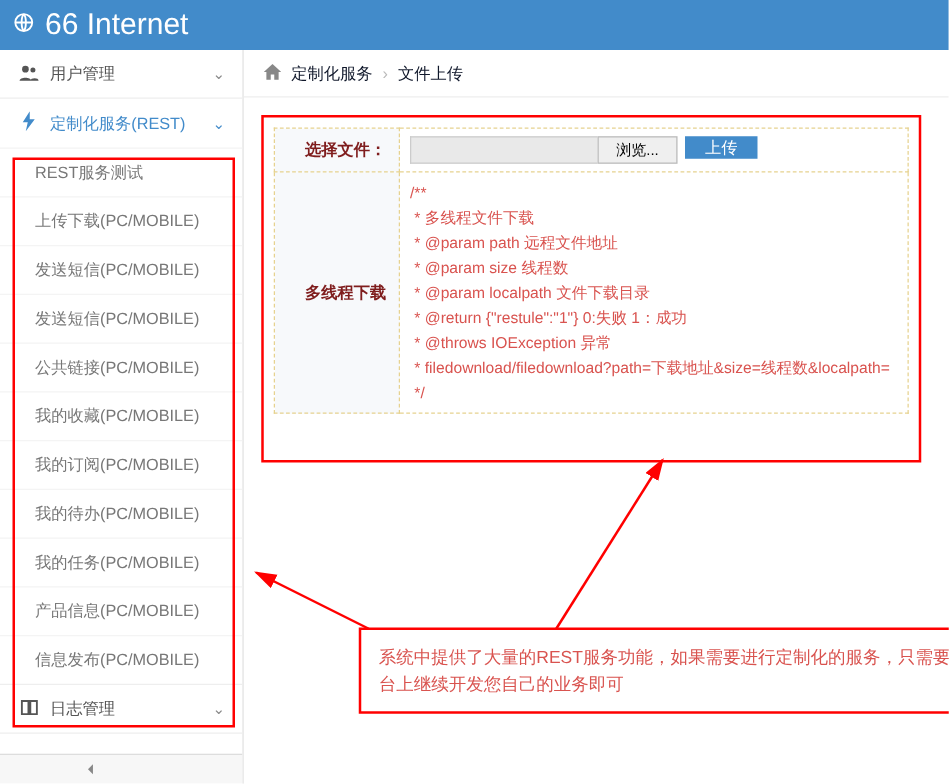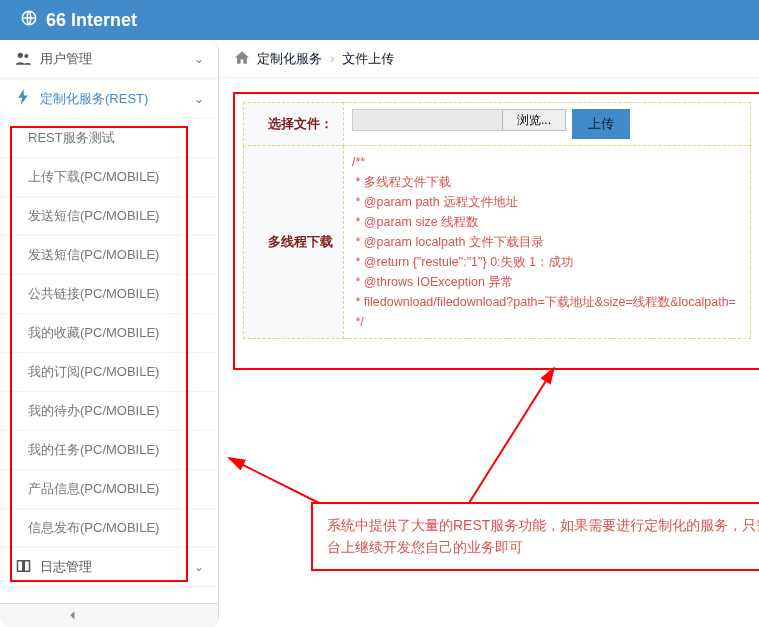--- a/index.html
+++ b/index.html
@@ -1,26 +1,26 @@
 <!DOCTYPE html>
 <html><head>
 <meta charset="utf-8">
 <style>
 * { margin: 0; padding: 0; box-sizing: border-box; }
 body { font-family: "Microsoft YaHei", Arial, sans-serif; font-size: 13px; color: #555; background: #fff; width: 759px; height: 627px; overflow: hidden; position: relative; }
 
 
-.topbar { height: 40px; background: #428bca; color: #fff; display: flex; align-items: center; padding: 0 20px; font-size: 18px; font-weight: bold; }
+.topbar { height: 40px; background: #428bca; color: #fff; display: flex; align-items: center; padding: 0 10px; font-size: 24px; }
 .topbar .globe { margin-right: 8px; }
 
 
 .wrap { display: flex; height: calc(627px - 40px); }
 
 
-.sidebar { width: 219px; border-right: 1px solid #ddd; background: #fff; overflow-y: auto; position: relative; border-radius: 10px; }
+.sidebar { width: 195px; border-right: 1px solid #ddd; background: #fff; overflow-y: auto; position: relative; }
 .nav-section { border-bottom: 1px solid #eee; }
 .nav-title { display: flex; align-items: center; padding: 10px 14px; color: #555; cursor: pointer; }
 .nav-title .ico { width: 18px; text-align: center; margin-right: 8px; color: #555; }
 .nav-title .lbl { flex: 1; }
 .nav-title .chev { color: #888; font-size: 12px; }
 .nav-title.active { color: #428bca; }
 .nav-title.active .ico, .nav-title.active .chev { color: #428bca; }
 
 .nav-items { }
 .nav-item { padding: 10px 8px 10px 28px; color: #777; cursor: pointer; border-top: 1px solid #f4f4f4; }
@@ -47,21 +47,21 @@
 
 .tbl { width: 100%; border-collapse: collapse; }
 .tbl th { width: 100px; text-align: right; vertical-align: middle; padding: 8px 10px; color: #7f1d1d; font-weight: bold; background: #f7f9fb; border: 1px dashed #e6d28f; }
 .tbl td { padding: 6px 8px; border: 1px dashed #e6d28f; vertical-align: top; }
 
 .file-row { display: flex; flex-direction: row; gap: 6px; }
 .file-input-wrap { display: flex; }
 .file-text { width: 150px; height: 22px; background: #e9e9e9; border: 1px solid #ccc; border-right: none; }
 .file-btn { height: 22px; padding: 0 14px; background: #efefef; border: 1px solid #bbb; cursor: pointer; font-size: 12px; }
 
-.upload-btn { width: 58px; height: 30px; background: #428bca; color: #0f172a; border: none; cursor: pointer; font-size: 13px; }
+.upload-btn { width: 58px; height: 18px; background: #428bca; color: #ffffff; border: none; cursor: pointer; font-size: 13px; }
 
 .code { color: #d9534f; font-size: 12.5px; line-height: 1.6; white-space: pre-wrap; word-break: break-all; font-family: "Microsoft YaHei", Arial, sans-serif; }
 
 
 .callout { position: absolute; left: 92px; top: 424px; width: 536px; border: 2px solid #ff0000; padding: 10px 14px; color: #d9534f; font-size: 14px; line-height: 1.6; background: #fff; }
 
 
 svg.arrows { position: absolute; left: 0; top: 0; width: 100%; height: 100%; pointer-events: none; }
 
 </style>

